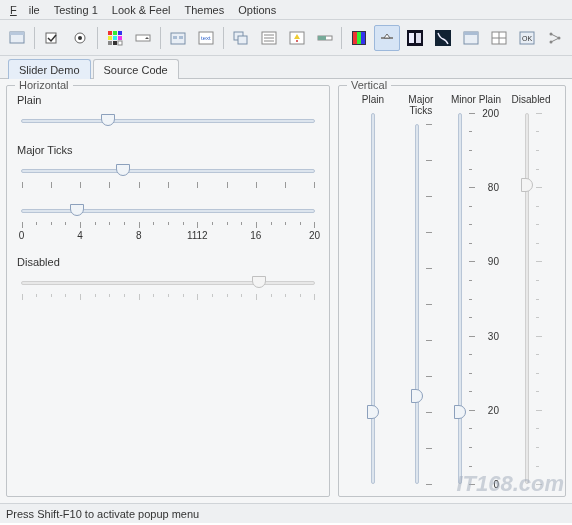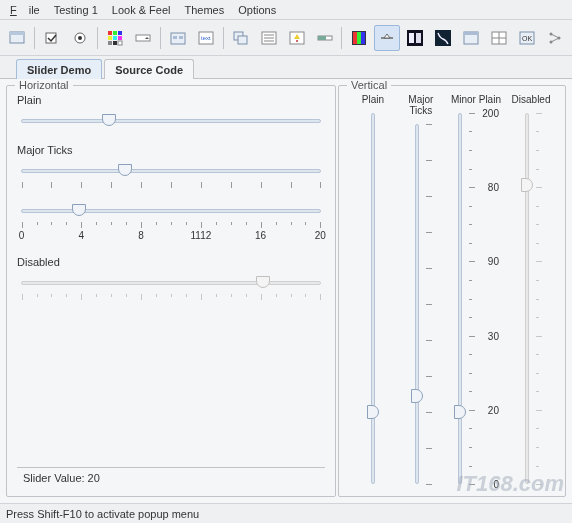--- a/index.html
+++ b/index.html
@@ -8,25 +8,25 @@
   .menubar { display: flex; gap: 2px; padding: 2px 4px; background: #eef0f2; border-bottom: 1px solid #d0d4d8; height: 20px; align-items: center; }
   .menubar span { padding: 2px 6px; cursor: default; }
   .menubar span u { text-decoration: underline; }
   
   .toolbar { display: flex; align-items: center; padding: 3px; background: #eef0f2; border-bottom: 1px solid #d0d4d8; height: 36px; }
   .tool-btn { width: 26px; height: 26px; border: 1px solid transparent; display: flex; align-items: center; justify-content: center; margin: 0 1px; border-radius: 2px; }
   .tool-btn.active { background: #d6e4f5; border-color: #9cb8db; }
   .tool-btn svg { width: 16px; height: 16px; }
   .tool-sep { width: 1px; height: 22px; background: #c0c4c8; margin: 0 3px; }
   
-  .tabs { display: flex; padding: 2px 16px 0; background: #eef0f2; border-bottom: 1px solid #c0c4c8; height: 23px; font-weight: bold; }
+  .tabs { display: flex; padding: 2px 8px 0; background: #eef0f2; border-bottom: 1px solid #c0c4c8; height: 23px; }
   .tab { padding: 4px 10px; border: 1px solid #c0c4c8; border-bottom: none; background: #f5f6f7; margin-right: 2px; border-radius: 3px 3px 0 0; position: relative; top: 1px; }
   .tab.active { background: #e6eef8; border-color: #a6bdd9; }
   
-  .content { display: flex; padding: 6px; gap: 2px; height: 424px; background: #f5f6f7; }
+  .content { display: flex; padding: 6px; gap: 8px; height: 424px; background: #f5f6f7; }
   
   .panel { border: 1px solid #c0c4c8; border-radius: 2px; padding: 8px 10px; background: #f5f6f7; position: relative; }
   .panel-title { position: absolute; top: -7px; left: 8px; background: #f5f6f7; padding: 0 4px; color: #555; font-size: 11px; }
   
   .horizontal-panel { flex: 1; display: flex; flex-direction: column; }
   .vertical-panel { width: 228px; display: flex; }
   
   .h-group { margin-bottom: 14px; }
   .h-label { margin-bottom: 6px; display: block; }
   
@@ -319,21 +319,20 @@
           <div class="tick minor" style="left:69.4%"></div>
           <div class="tick minor" style="left:74.25%"></div>
         <div class="tick major" style="left:79.1%"></div>
           <div class="tick minor" style="left:83.95%"></div>
           <div class="tick minor" style="left:88.8%"></div>
           <div class="tick minor" style="left:93.65%"></div>
         <div class="tick major" style="left:98.5%"></div>
       </div>
     </div>
 
-    <div class="status">Slider Value: 20</div>
   </div>
 
   <div class="panel vertical-panel">
     <div class="panel-title">Vertical</div>
 
     <div class="vcol">
       <div class="vcol-label">Plain</div>
       <div class="vslider">
         <div class="vtrack"></div>
           <div class="vthumb" style="top:80%"></div>

